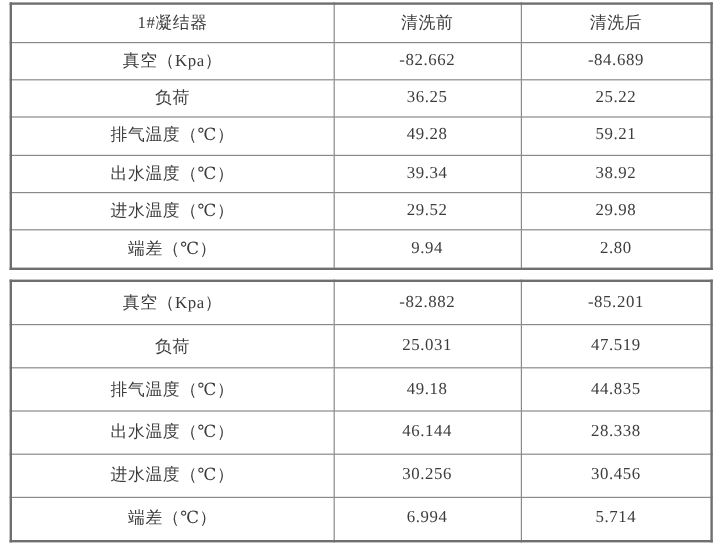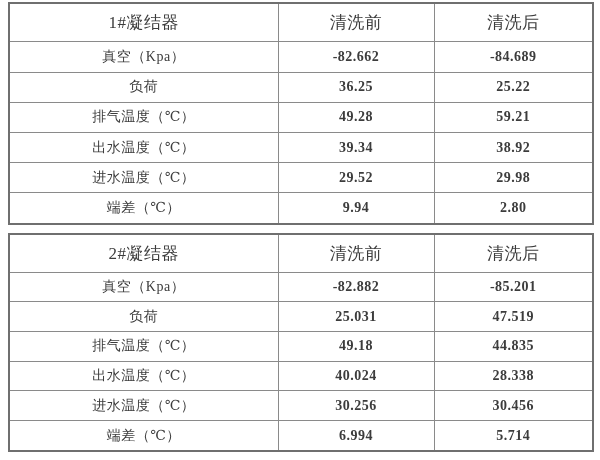--- a/index.html
+++ b/index.html
@@ -28,22 +28,22 @@
   .data-table td {
     border: 1px solid #8a8a8a;
     text-align: center;
     vertical-align: middle;
     font-size: 14px;
     color: #3c3c3c;
     letter-spacing: 0.5px;
     white-space: nowrap;
     overflow: hidden;
   }
-  .data-table tr.header-row td { font-size: 17px; }
-  .num { font-family: "Liberation Serif", "DejaVu Serif", serif; font-weight: bold; }
+  .data-table tr.header-row td { font-size: 14px; }
+  .num { font-family: "Liberation Serif", "DejaVu Serif", serif; }
 </style>
 </head>
 <body>
 
 <div class="page">
 
   <table class="data-table t1">
     <colgroup>
       <col class="c-label">
       <col class="c-before">
@@ -88,43 +88,38 @@
     </tbody>
   </table>
 
   <table class="data-table t2">
     <colgroup>
       <col class="c-label">
       <col class="c-before">
       <col class="c-after">
     </colgroup>
     <tbody>
-      <tr class="header-row">
-        <td>2#凝结器</td>
-        <td>清洗前</td>
-        <td>清洗后</td>
-      </tr>
       <tr>
         <td>真空（Kpa）</td>
         <td class="num">-82.882</td>
         <td class="num">-85.201</td>
       </tr>
       <tr>
         <td>负荷</td>
         <td class="num">25.031</td>
         <td class="num">47.519</td>
       </tr>
       <tr>
         <td>排气温度（℃）</td>
         <td class="num">49.18</td>
         <td class="num">44.835</td>
       </tr>
       <tr>
         <td>出水温度（℃）</td>
-        <td class="num">40.024</td>
+        <td class="num">46.144</td>
         <td class="num">28.338</td>
       </tr>
       <tr>
         <td>进水温度（℃）</td>
         <td class="num">30.256</td>
         <td class="num">30.456</td>
       </tr>
       <tr>
         <td>端差（℃）</td>
         <td class="num">6.994</td>

